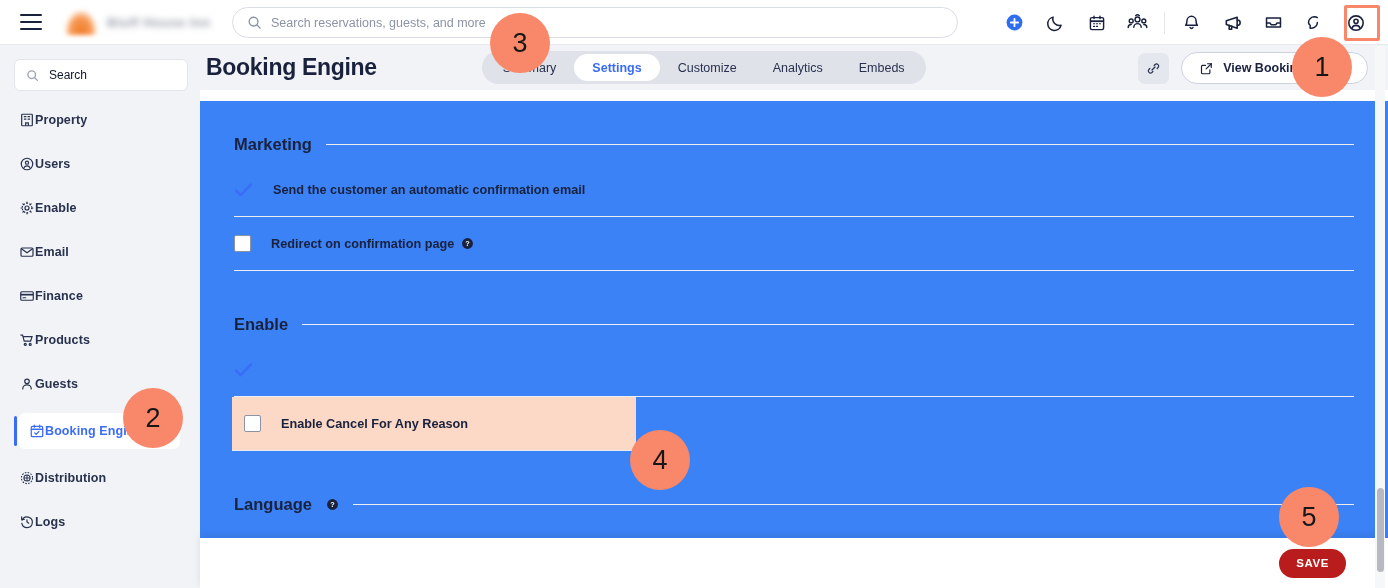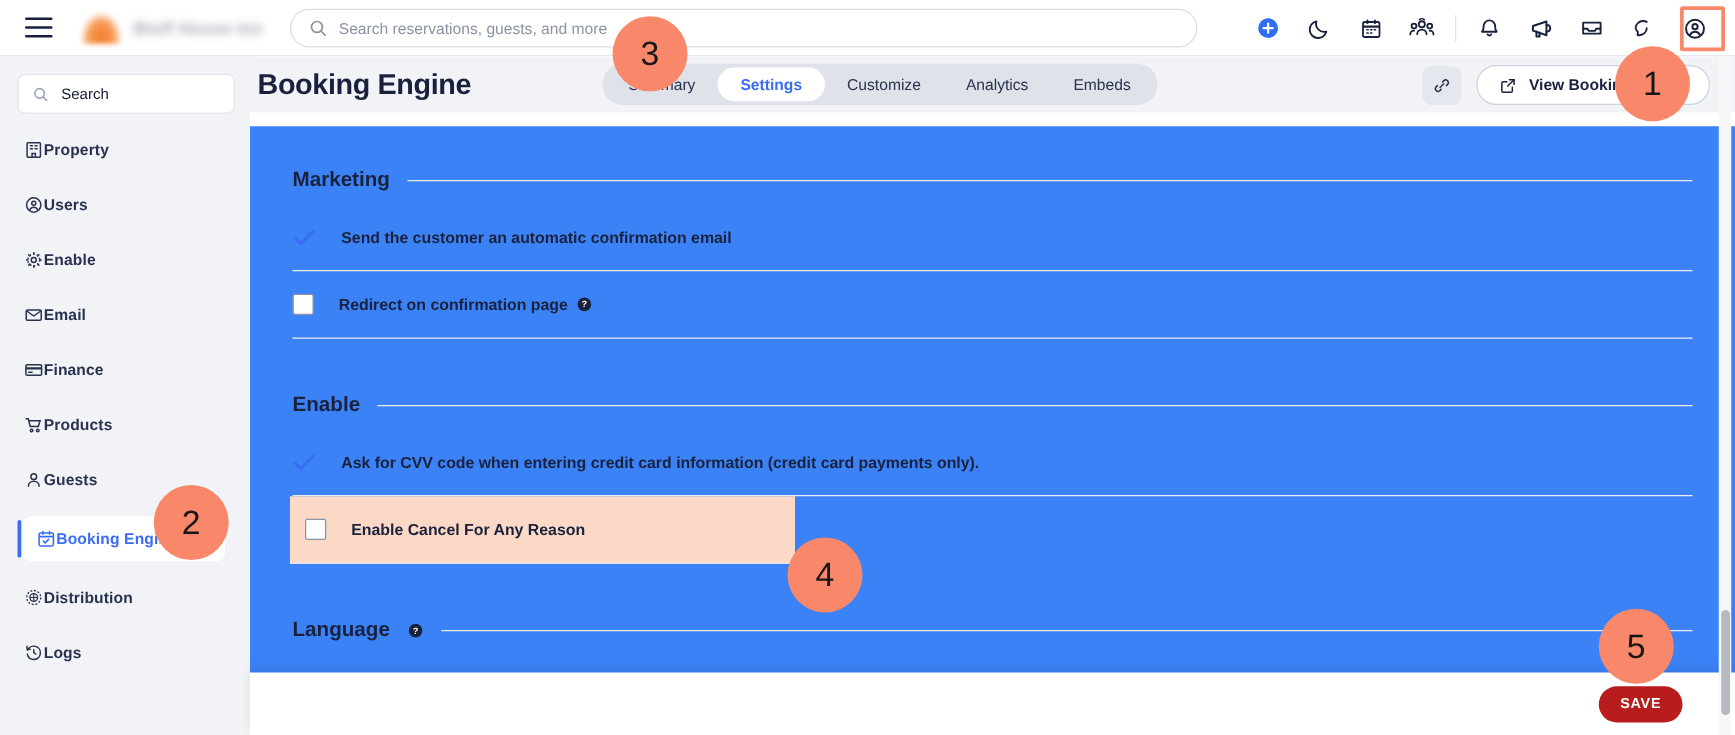--- a/index.html
+++ b/index.html
@@ -465,21 +465,20 @@
         <div class="section-title">Enable</div>
         <div class="section-rule"></div>
       </div>
 
       <div class="row first">
         <span class="chk-on">
           <svg width="19" height="15" viewBox="0 0 20 16" fill="none" stroke="#3b6cf5" stroke-width="2.6" stroke-linecap="round" stroke-linejoin="round">
               <path d="M2 9l5 5L18 2.6"></path>
             </svg>
         </span>
-        <span class="row-label">Ask for CVV code when entering credit card information (credit card payments only).</span>
       </div>
 
       <div class="row highlight">
         <span class="chk-box"></span>
         <div class="label-wrap">
           <span class="row-label">Enable Cancel For Any Reason</span>
         </div>
       </div>
 
       <div class="section-head">

